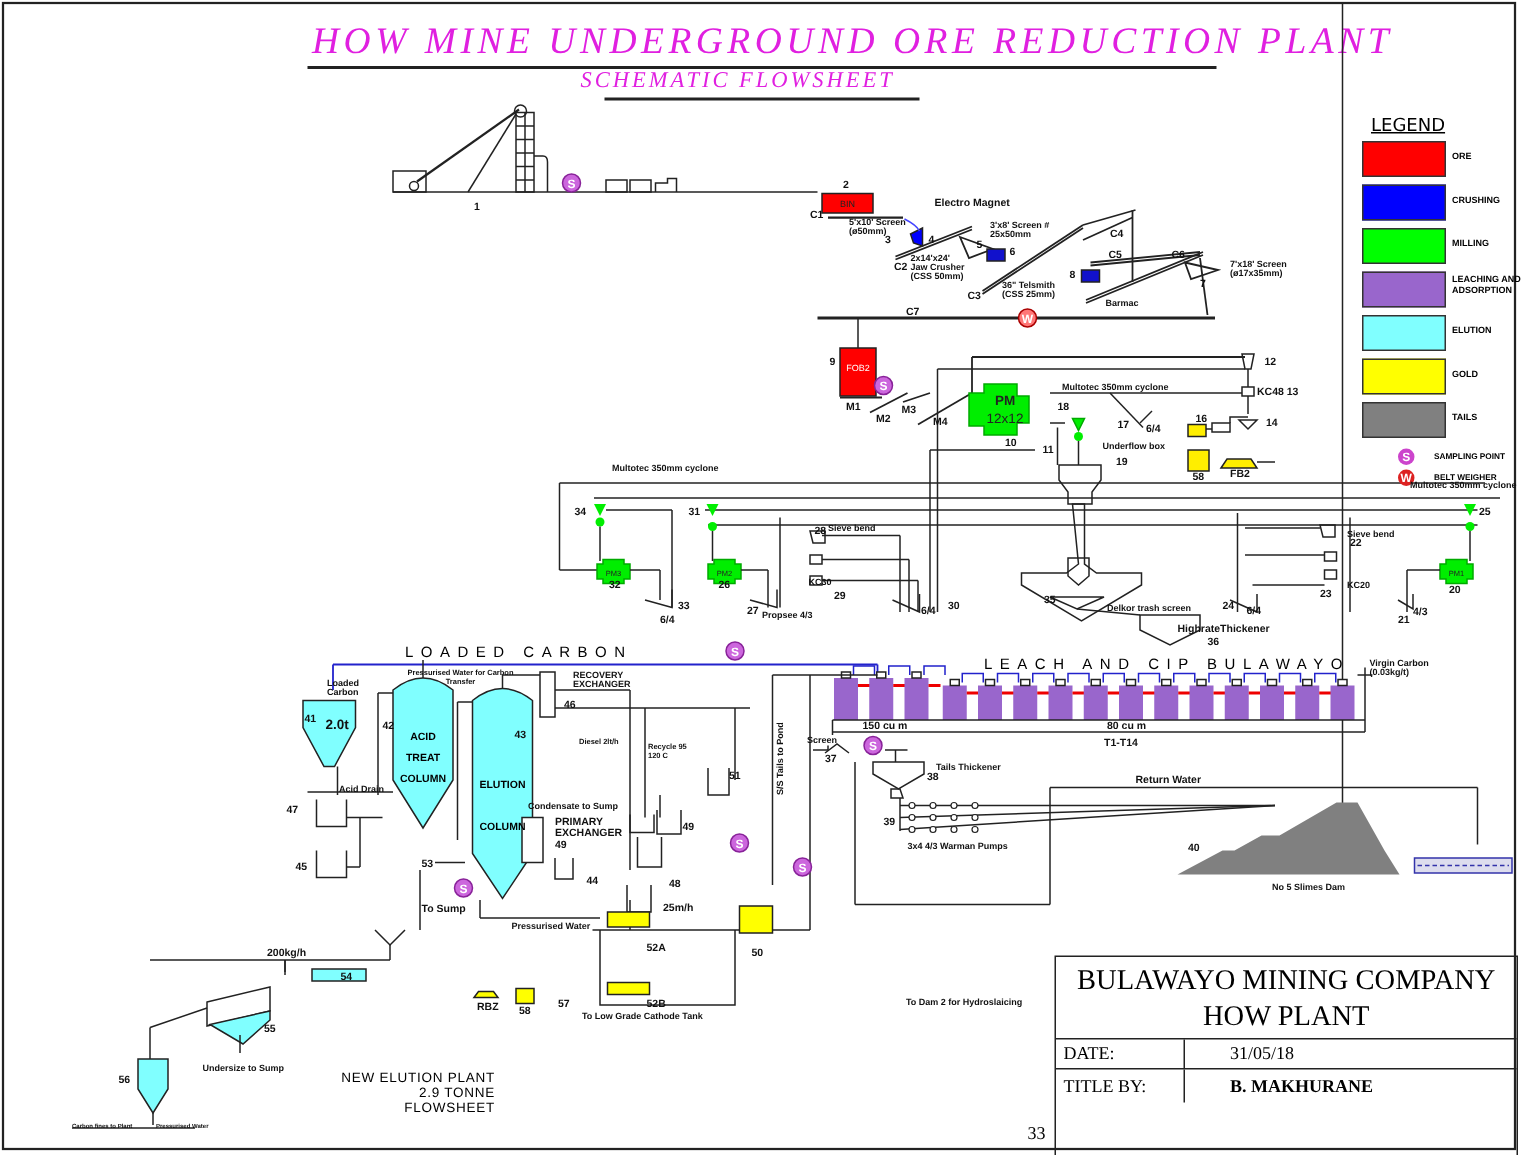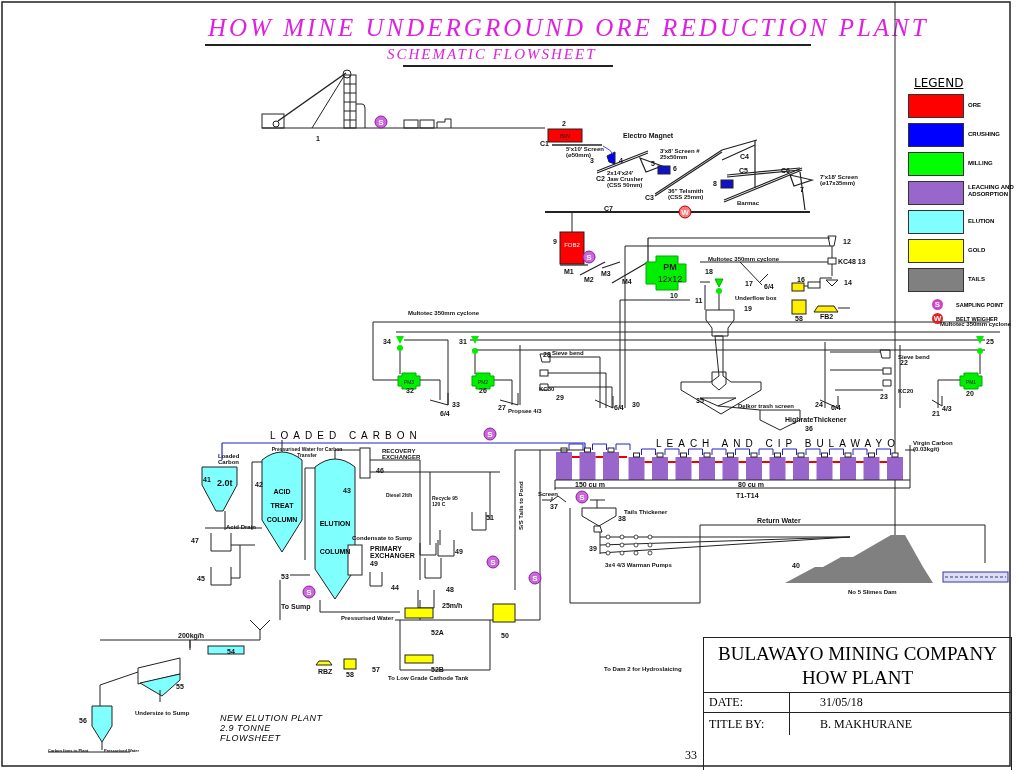--- a/index.html
+++ b/index.html
@@ -583,35 +583,35 @@
   <div class="num" style="left:346px;top:671px;">58</div>
   <div class="num" style="left:372px;top:666px;">57</div>
   <div class="lbl" style="left:388px;top:675px;">To Low Grade Cathode Tank</div>
   <div class="num" style="left:178px;top:632px;">200kg/h</div>
   <div class="num" style="left:227px;top:648px;">54</div>
   <div class="num" style="left:176px;top:683px;">55</div>
   <div class="lbl" style="left:135px;top:710px;">Undersize to Sump</div>
   <div class="num" style="left:79px;top:717px;">56</div>
   <div class="lbl" style="left:48px;top:748px;font-size:4px;">Carbon fines to Plant</div>
   <div class="lbl" style="left:104px;top:748px;font-size:4px;">Pressurised Water</div>
-  <div style="position:absolute;left:220px;top:713px;width:110px;text-align:left;font-size:9px;letter-spacing:0.5px;font-style:italic;">
+  <div style="position:absolute;left:220px;top:713px;width:110px;text-align:right;font-size:9px;letter-spacing:0.5px;">
     <div>NEW ELUTION PLANT</div>
     <div>2.9 TONNE FLOWSHEET</div>
   </div>
 
   <div class="tb">
     <div class="company">
       <div>BULAWAYO MINING COMPANY</div>
       <div>HOW PLANT</div>
     </div>
     <div id="tb-rows">
         <div class="row" style="height: 19px; line-height: 19px;">
           <div class="k">DATE:</div>
           <div class="v" style="padding-left: 30px;">31/05/18</div>
         </div>
         <div class="row" style="height: 22px; line-height: 22px;">
           <div class="k">TITLE BY:</div>
-          <div class="v" style="padding-left: 30px;">B. MAKHURANE</div>
+          <div class="v" style="padding-left: 30px; font-weight: bold;">B. MAKHURANE</div>
         </div>
       </div>
   </div>
   <div style="position:absolute;left:685px;top:748px;font-family:'Liberation Serif',serif;font-size:12px;">33</div>
 </div>
 
 </body></html>

